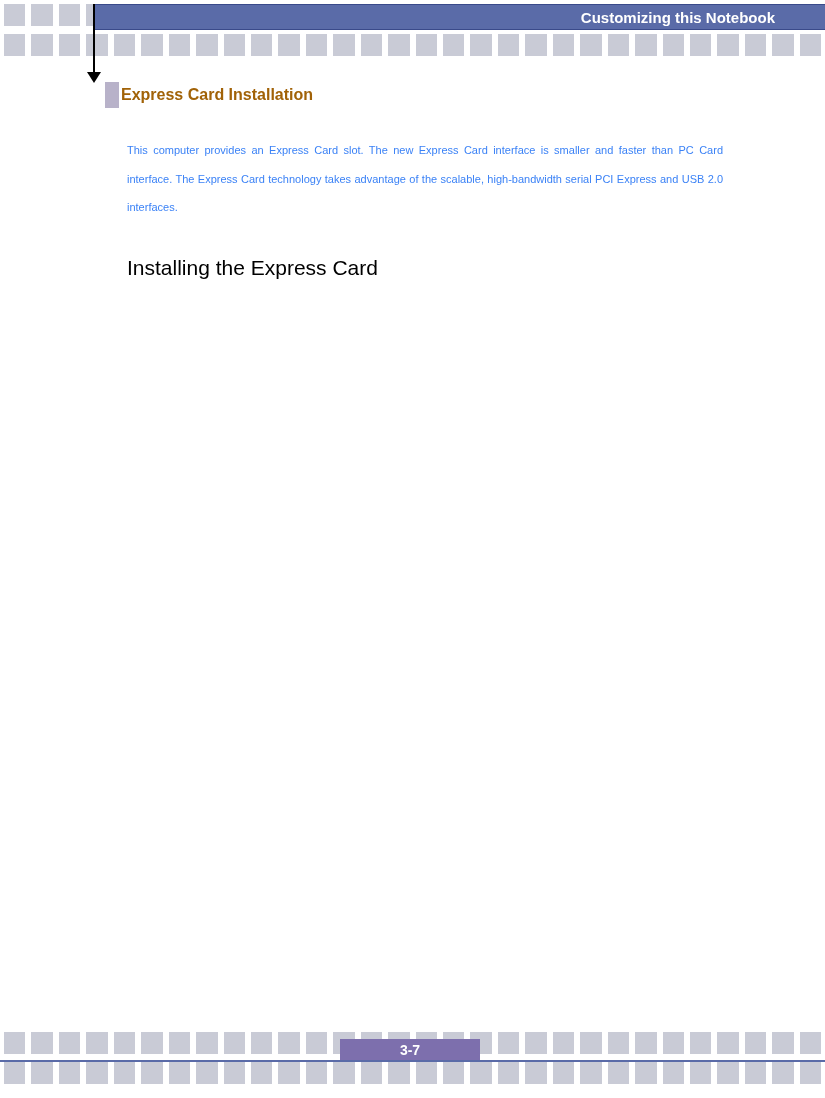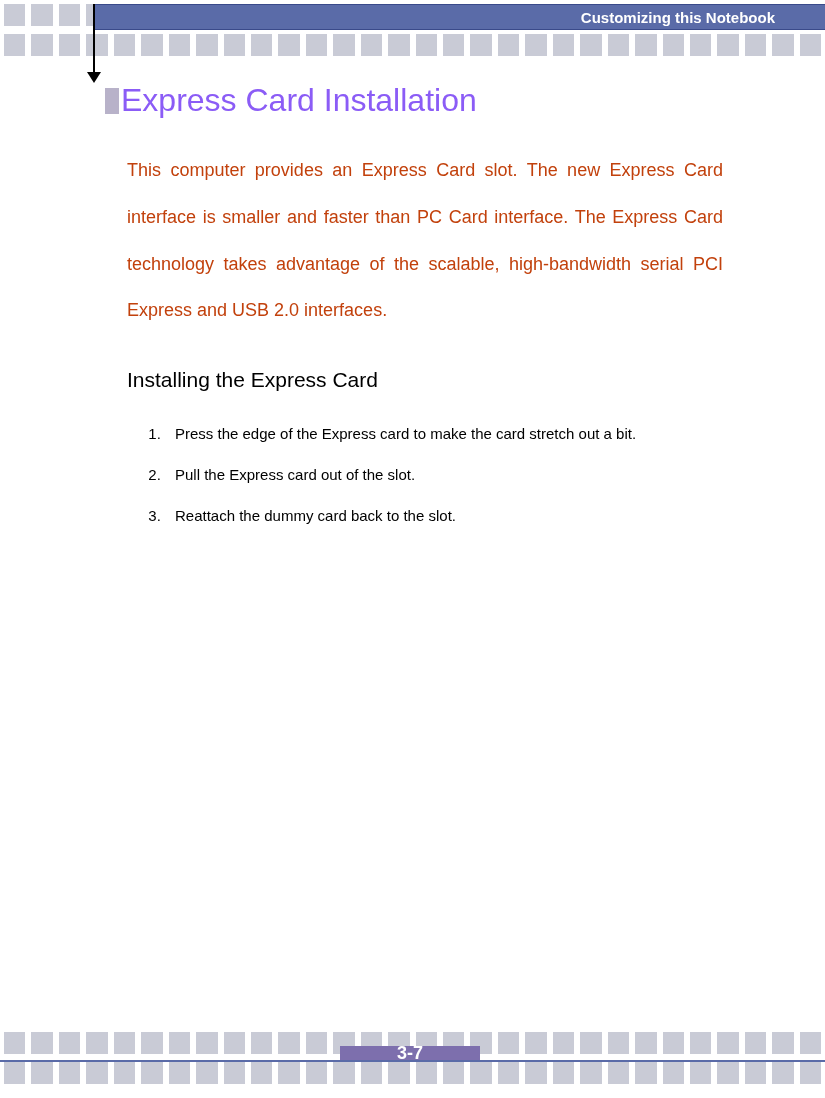--- a/index.html
+++ b/index.html
@@ -82,28 +82,28 @@
   }
 
   .title-row { display: flex; align-items: center; margin-bottom: 28px; }
   .title-block {
     width: 14px;
     height: 26px;
     background: #b8b2c9;
     margin-right: 2px;
   }
   h1.title {
-    font-size: 32px;
-    font-weight: normal;
-    color: #8b5cf6;
+    font-size: 16px;
+    font-weight: bold;
+    color: #a16207;
   }
 
   .para {
-    font-size: 18px;
-    color: #c2410c;
+    font-size: 11px;
+    color: #3b82f6;
     line-height: 2.6;
     text-align: justify;
     margin: 0 22px 0 22px;
   }
 
   h2.sub {
     font-size: 21px;
     font-weight: normal;
     margin: 34px 0 22px 22px;
   }
@@ -120,25 +120,25 @@
     padding-left: 10px;
     margin-bottom: 2px;
   }
 
   
   .footer-pagenum {
     position: absolute;
     bottom: 38px;
     left: 340px;
     width: 140px;
-    height: 14px;
+    height: 21px;
     background: #7d6fad;
     color: #fff;
     font-weight: bold;
-    font-size: 18px;
+    font-size: 14px;
     display: flex;
     align-items: center;
     justify-content: center;
     z-index: 7;
   }
   .footer-rule {
     position: absolute;
     bottom: 36px;
     left: 0;
     right: 0;
@@ -289,23 +289,18 @@
 <div class="content">
   <div class="title-row">
     <div class="title-block"></div>
     <h1 class="title">Express Card Installation</h1>
   </div>
 
   <p class="para">This computer provides an Express Card slot.   The new Express Card interface is smaller and faster than PC Card interface.   The Express Card technology takes advantage of the scalable, high-bandwidth serial PCI Express and USB 2.0 interfaces.</p>
 
   <h2 class="sub">Installing the Express Card</h2>
 
-  <ol class="steps">
-    <li>Press the edge of the Express card to make the card stretch out a bit.</li>
-    <li>Pull the Express card out of the slot.</li>
-    <li>Reattach the dummy card back to the slot.</li>
-  </ol>
 </div>
 
 <div class="footer-rule"></div>
 <div class="footer-pagenum">
   <span>3-7</span>
 </div>
 
 </body></html>

